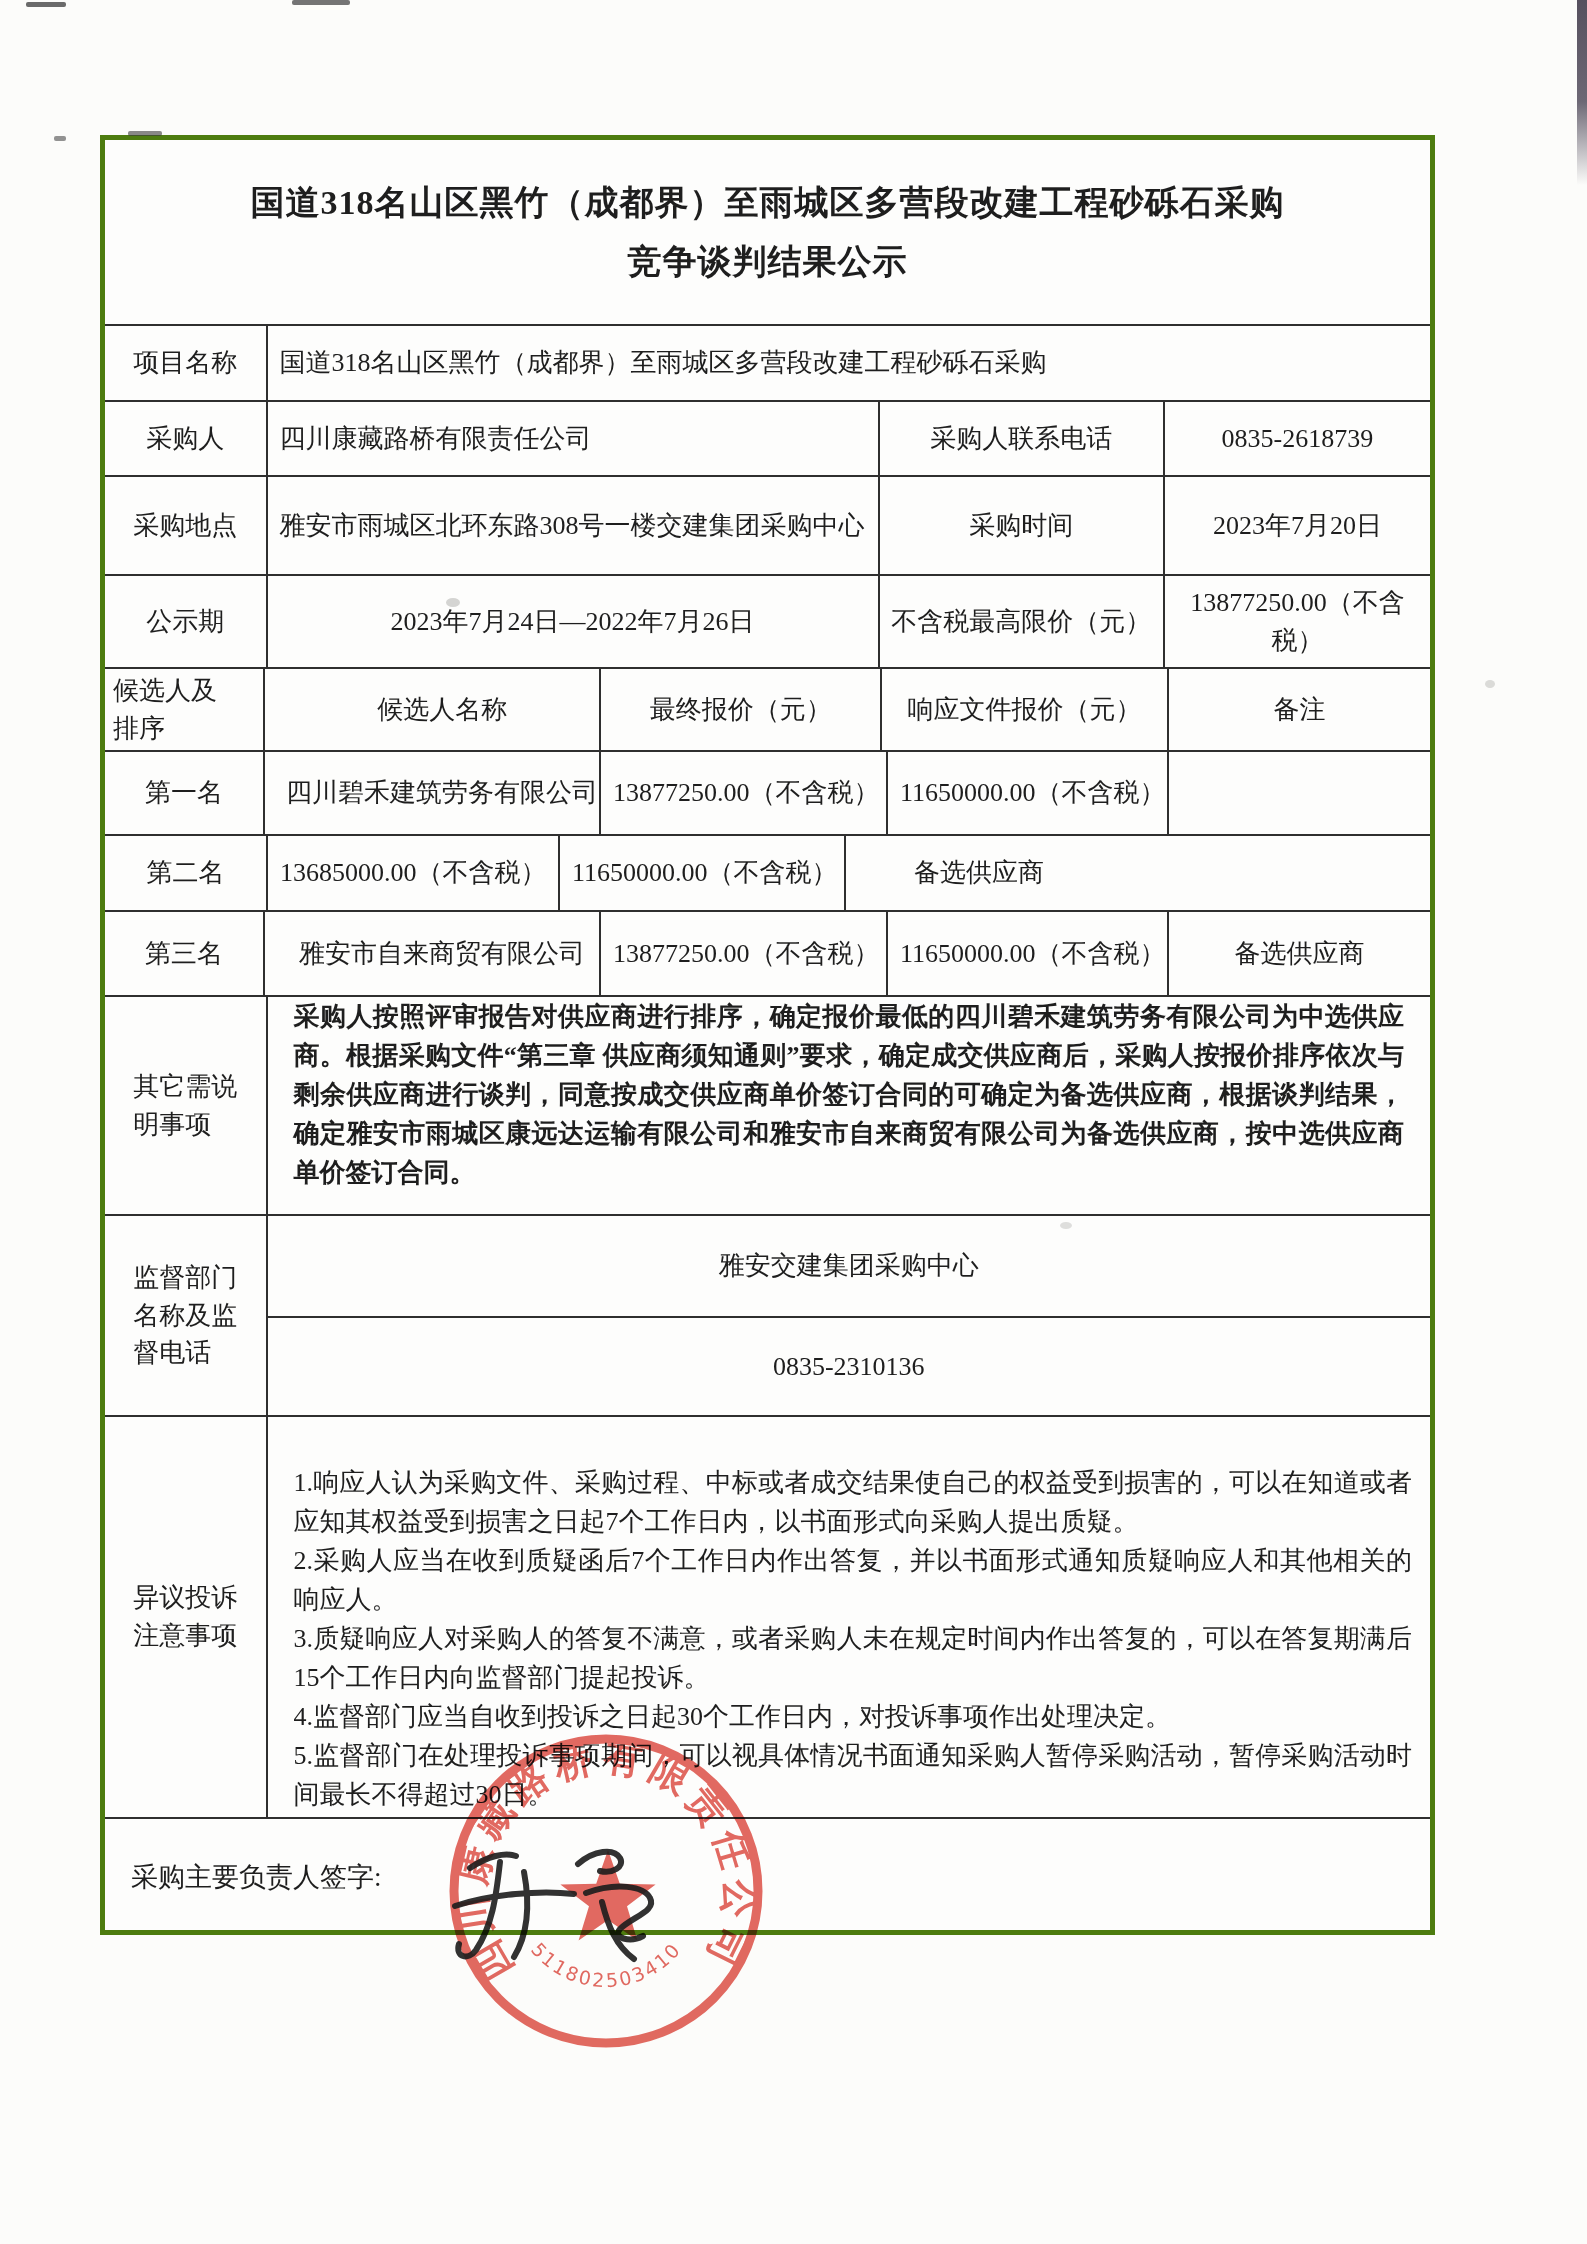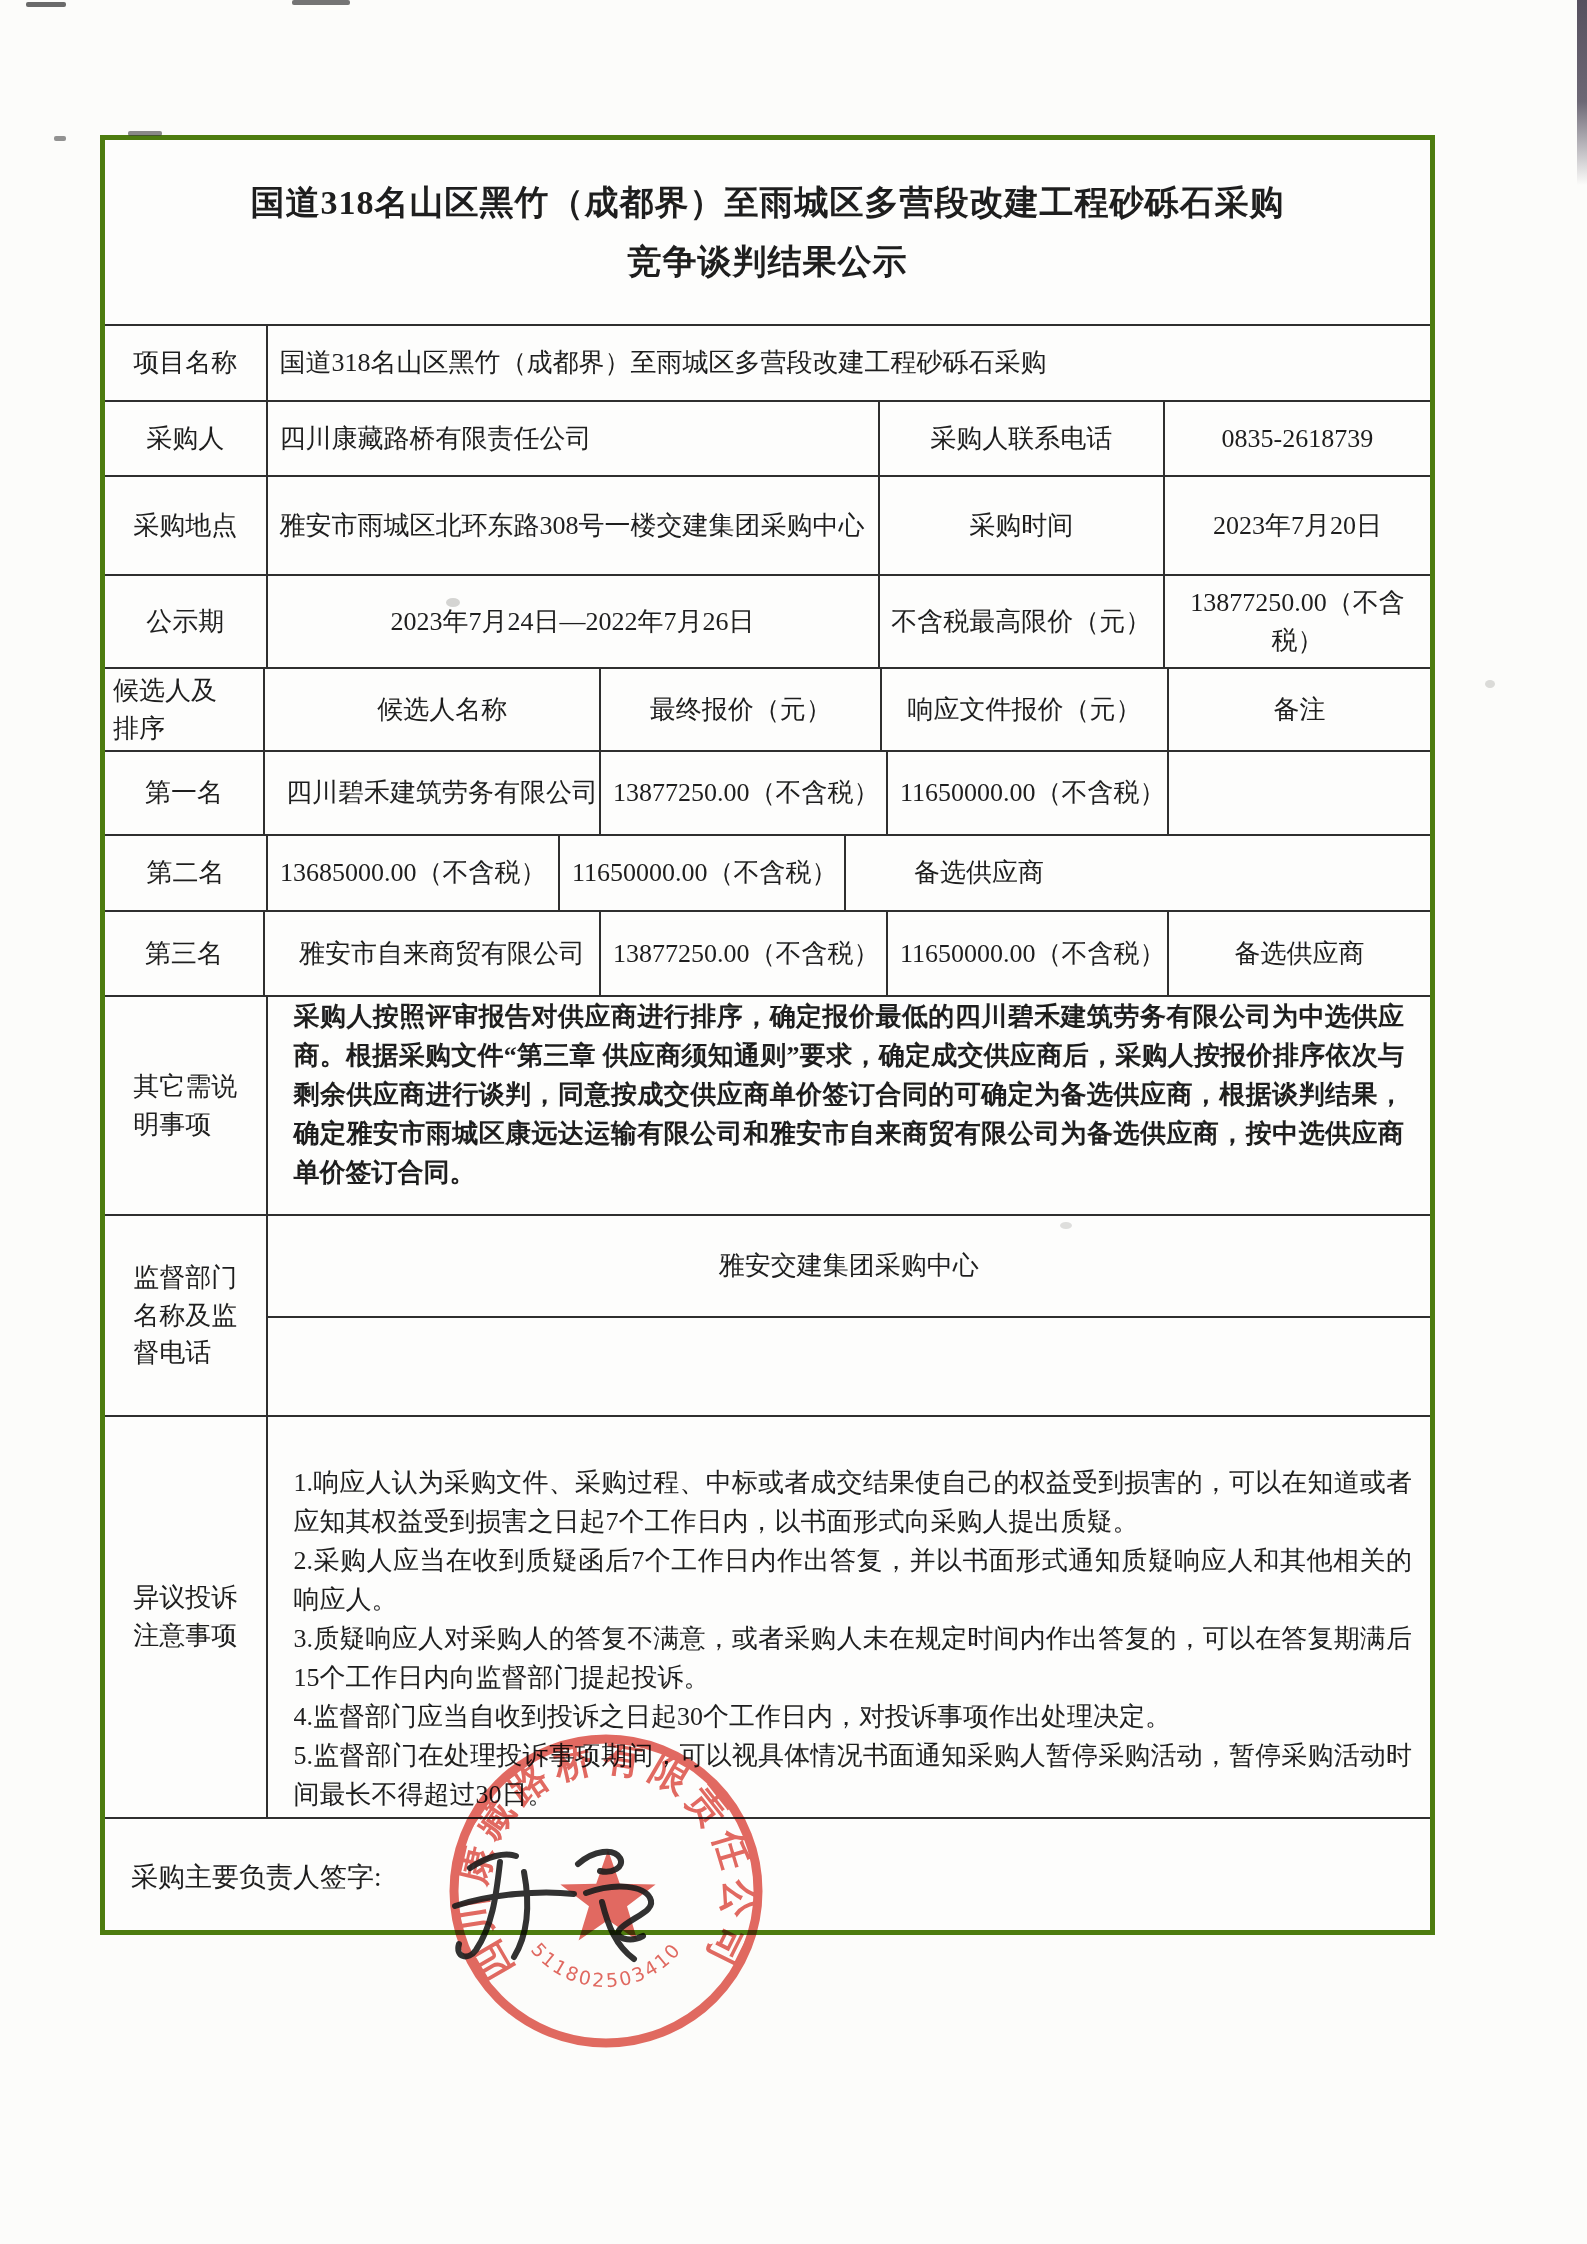--- a/index.html
+++ b/index.html
@@ -233,20 +233,23 @@
       <div class="cell c-lab">
           <span class="inner lab">监督部门
 名称及监
 督电话</span>
         </div>
       <div class="cell c-wide endc" style="padding:0;align-items:stretch;">
         <div class="super-stack">
           <div class="super-sub top">
               <span>雅安交建集团采购中心</span>
             </div>
+          <div class="super-sub bot">
+              <span>0835-2310136</span>
+            </div>
         </div>
       </div>
     </div>
 
     <div class="row r-complaint">
       <div class="cell c-lab">
           <span class="inner lab">异议投诉
 注意事项</span>
         </div>
       <div class="cell c-wide endc complaint-cell">

